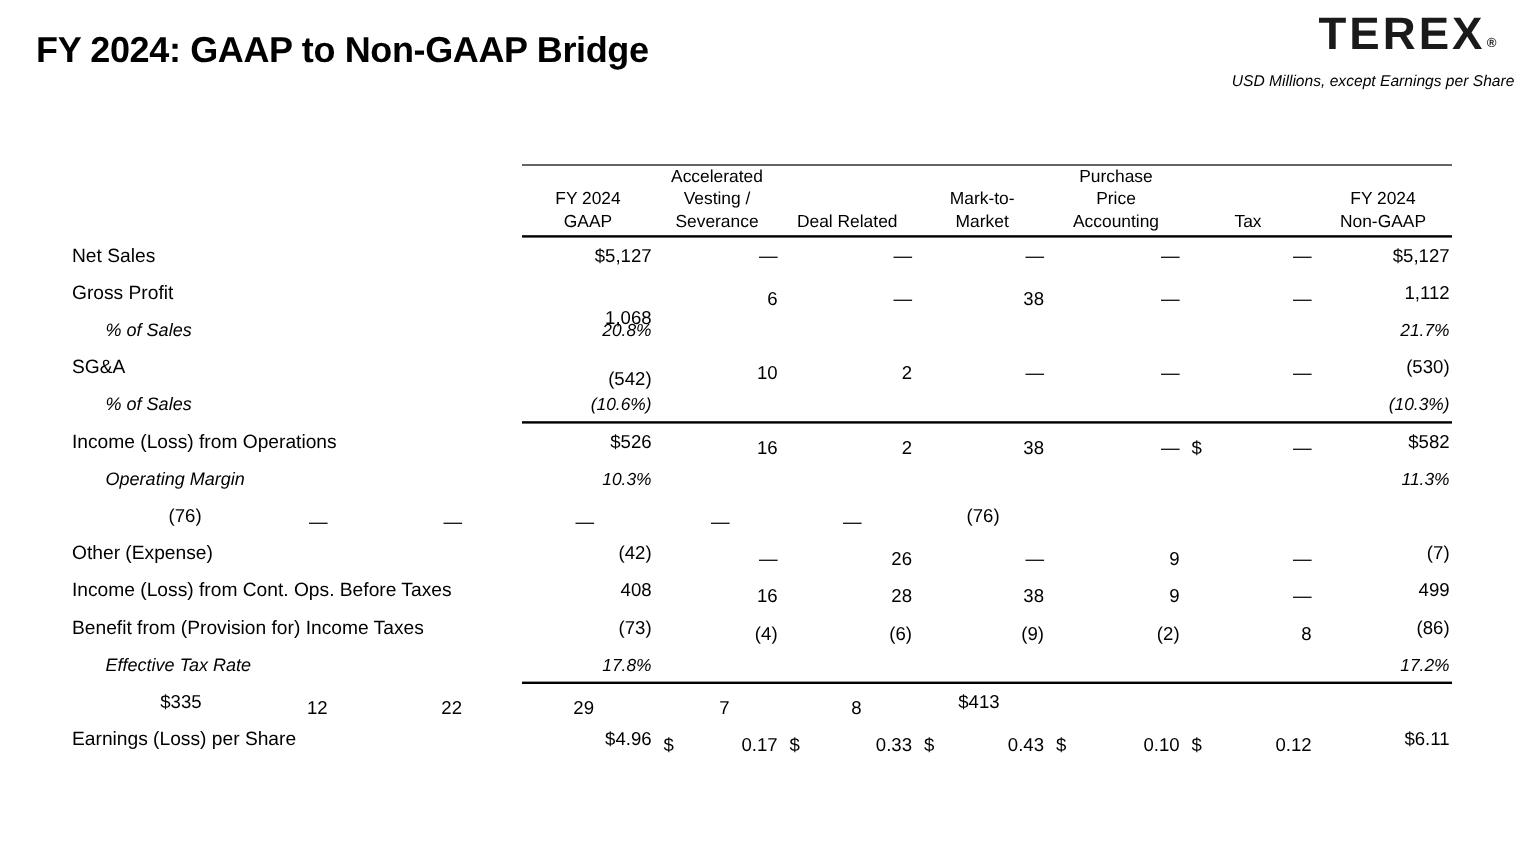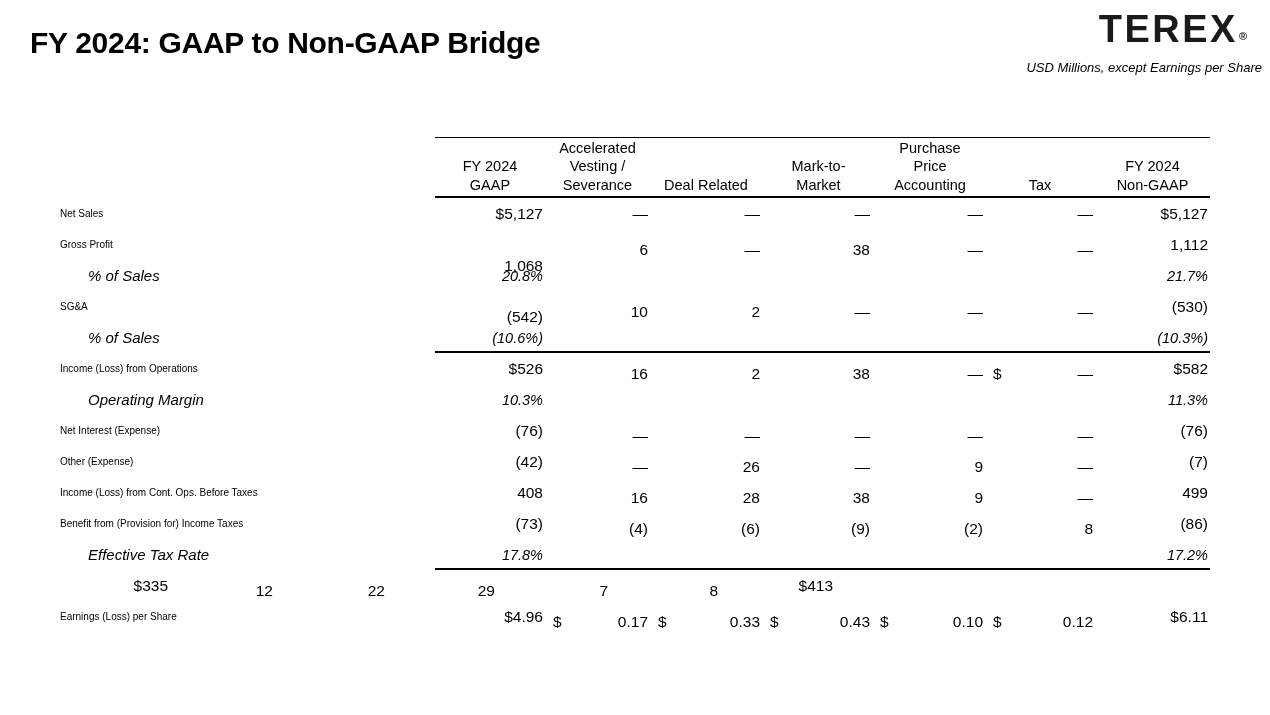--- a/index.html
+++ b/index.html
@@ -39,21 +39,21 @@
     position:absolute; left:60px; top:137px; width:1150px;
   }
   .hdr{ display:flex; height:61px; align-items:flex-end; }
   .hcell{
     text-align:center; font-size:14.5px; line-height:18.5px;
     padding-bottom:4px; color:#000;
   }
   .body-rows{ position:relative; }
   .row{ display:flex; height:31px; align-items:center; }
   .label{
-    width:375px; font-size:10px; color:#000;
+    width:375px; font-size:16px; color:#000;
     white-space:nowrap;
   }
   .label.pct{ font-style:italic; padding-left:28px; font-size:15px; }
   .cell{
     display:flex; justify-content:flex-end; align-items:center;
     font-size:15.5px; color:#000; white-space:nowrap;
   }
   .cell.haspre{ justify-content:space-between; }
   .cell .pre{ padding-left:8px; }
   .cell .val{ padding-right:2px; }
@@ -224,21 +224,20 @@
         <div class="cell pctv adj" style="width: 105px;"></div>
         <div class="cell pctv adj" style="width: 112px;"></div>
         <div class="cell pctv adj" style="width: 110px;"></div>
         <div class="cell pctv adj" style="width: 113px;"></div>
         <div class="cell pctv adj" style="width: 110px;"></div>
         <div class="cell pctv" style="width: 115px;">
           <span class="val">11.3%</span>
         </div>
       </div>
       <div class="row">
-        <div class="label">Net Interest (Expense)</div>
         <div class="cell" style="width: 110px;">
           <span class="val">(76)</span>
         </div>
         <div class="cell adj" style="width: 105px;">
           <span class="val">—</span>
         </div>
         <div class="cell adj" style="width: 112px;">
           <span class="val">—</span>
         </div>
         <div class="cell adj" style="width: 110px;">

